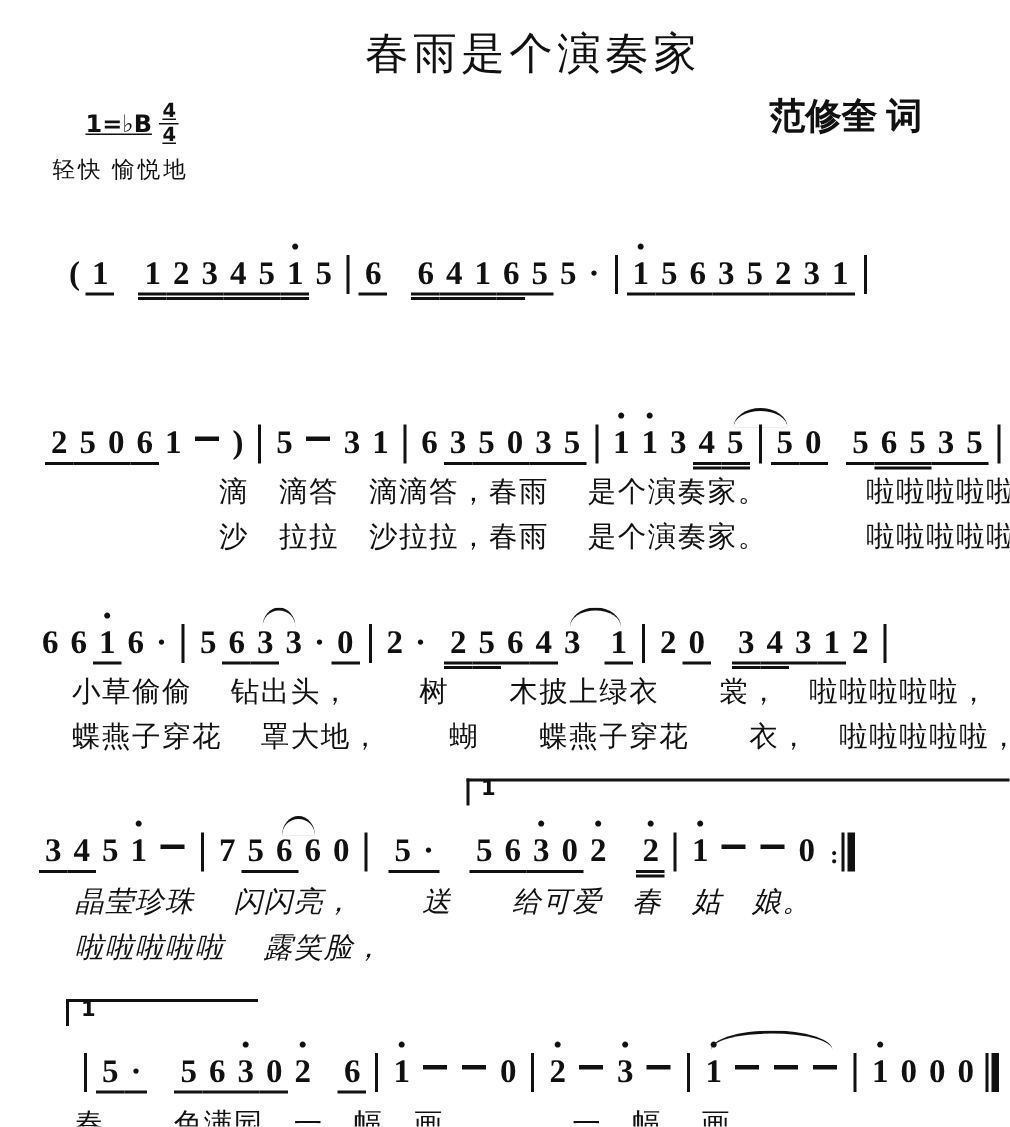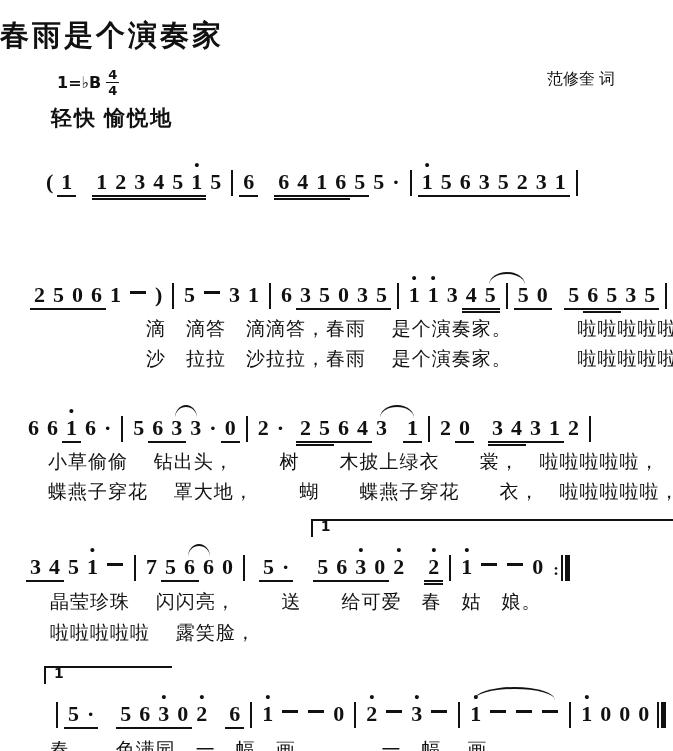--- a/index.html
+++ b/index.html
@@ -1,28 +1,28 @@
 <!DOCTYPE html>
 <html><head>
 <meta charset="utf-8">
 <style>
   html,body{margin:0;padding:0;}
   body{width:673px;height:751px;background:#ffffff;color:#111;
        font-family:"Liberation Serif","DejaVu Serif",serif;overflow:hidden;}
 
-  .title{font-size:29px;font-weight:bold;letter-spacing:3px;margin-top:16px;}
+  .title{text-align:center;font-size:29px;font-weight:normal;letter-spacing:3px;margin-top:16px;margin-left:38px;}
 
   .hdr{position:relative;height:80px;margin:4px 58px 0 35px;}
   .keysig{position:absolute;left:22px;top:8px;display:flex;align-items:center;gap:5px;
-          font-weight:bold;font-size:16px;font-family:"DejaVu Sans",sans-serif;}
+          font-weight:bold;font-size:16px;font-family:"DejaVu Sans",sans-serif;text-decoration:underline;}
   .frac{display:inline-flex;flex-direction:column;align-items:center;line-height:1;font-size:13px;}
   .frac .num{border-bottom:1.6px solid #111;padding:0 2px 1px;margin-bottom:1px;}
   .frac .den{padding:0 2px;}
-  .tempo{position:absolute;left:16px;top:44px;font-size:21px;letter-spacing:2px;font-weight:bold;}
-  .credits{position:absolute;right:0;top:4px;text-align:right;font-size:16px;line-height:29px;}
+  .tempo{position:absolute;left:0;top:44px;font-size:15px;letter-spacing:2px;}
+  .credits{position:absolute;right:0;top:4px;text-align:right;font-size:24px;line-height:29px;font-weight:bold;}
 
   
   .mline{display:flex;align-items:flex-end;position:relative;}
   .m1{margin:20px 0 0 42px;}
   .m2{margin:70px 0 0 30px;}
   .m3{margin:34px 0 0 24px;}
   .m4{margin:14px 0 0 26px;padding-top:22px;}
   .m5{margin:20px 0 0 50px;padding-top:22px;}
 
   .note{display:inline-flex;flex-direction:column;align-items:center;
@@ -46,21 +46,21 @@
 
   .volta{position:absolute;top:0;height:16px;border-top:2px solid #111;border-left:2px solid #111;
          font-family:"DejaVu Sans",sans-serif;font-weight:bold;font-size:14px;}
   .volta .vl{position:relative;top:-3px;left:8px;}
   .v4{left:44%;right:-2px;}
   .v5{left:-6px;width:126px;}
 
   .lyr{font-size:19px;line-height:27px;white-space:pre;letter-spacing:1px;}
   .ly2{margin-left:146px;margin-top:3px;}
   .ly3{margin-left:48px;margin-top:3px;}
-  .ly4{margin-left:50px;margin-top:4px;}
+  .ly4{margin-left:50px;margin-top:4px;font-style:italic;}
   .ly5{margin-left:50px;margin-top:5px;}
 </style>
 </head>
 <body>
 
 <div class="title">春雨是个演奏家</div>
 
 <div class="hdr">
   <div class="keysig">
     <span>1=♭B</span>

